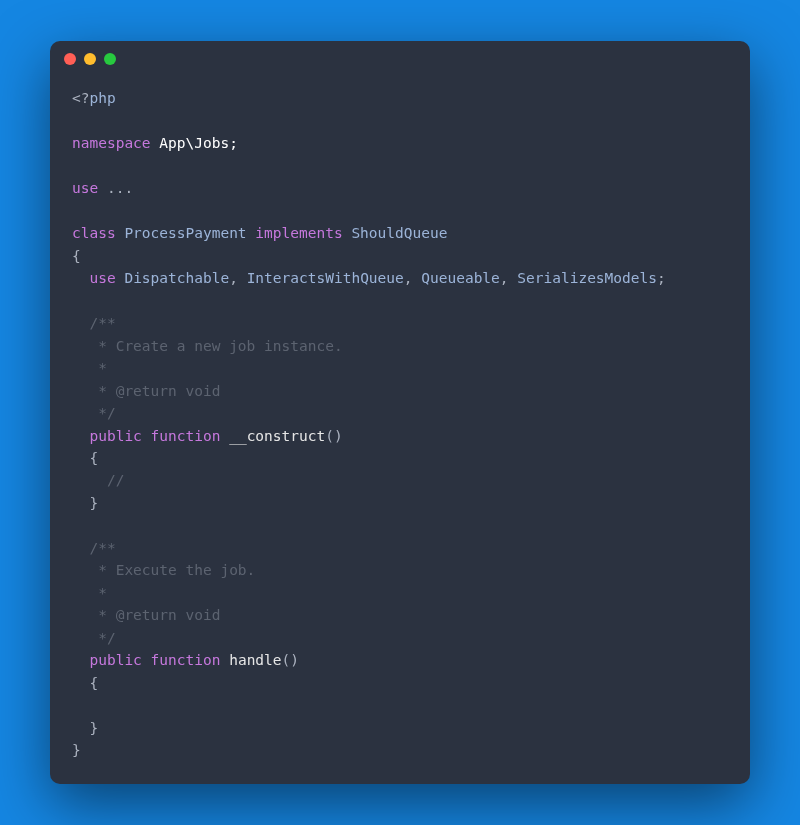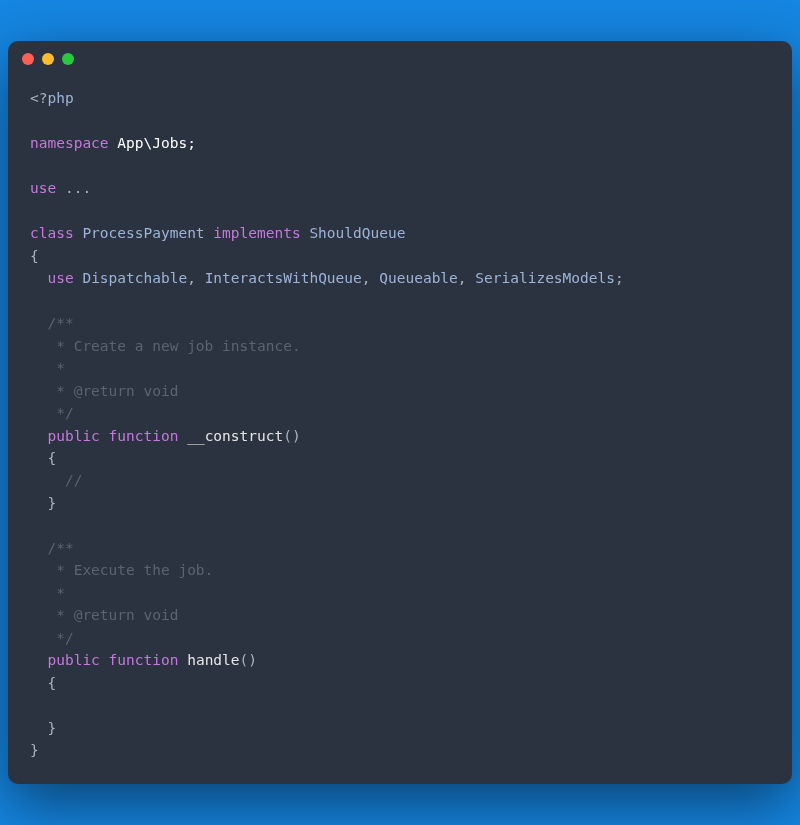--- a/index.html
+++ b/index.html
@@ -6,21 +6,21 @@
   body {
     background: #1586e2;
     width: 800px;
     height: 825px;
     display: flex;
     align-items: center;
     justify-content: center;
     font-family: ui-monospace, "SF Mono", Menlo, Monaco, Consolas, monospace;
   }
   .window {
-    width: 784px;
+    width: 700px;
     background: #2b3240;
     border-radius: 10px;
     box-shadow: 0 20px 60px rgba(0,0,0,0.5);
     overflow: hidden;
   }
   .titlebar {
     height: 36px;
     display: flex;
     align-items: center;
     padding-left: 14px;

